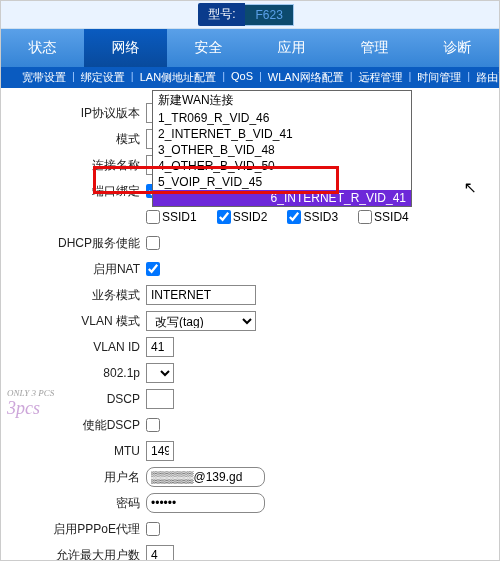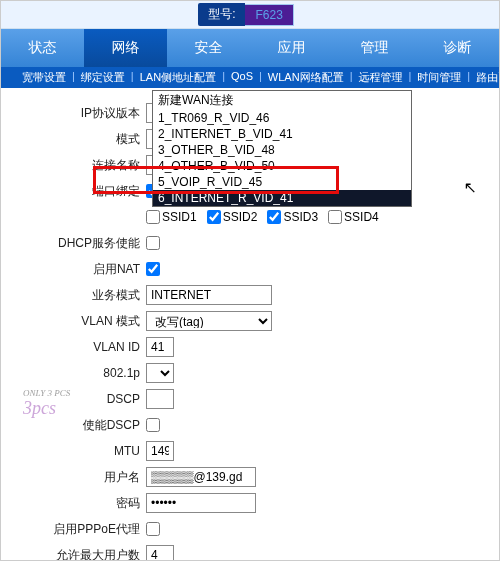--- a/index.html
+++ b/index.html
@@ -1,42 +1,42 @@
 <!DOCTYPE html>
 <html><head>
 <meta charset="utf-8">
 <style>
   * { box-sizing: border-box; margin: 0; padding: 0; }
   body { font-family: "Microsoft YaHei", Arial, sans-serif; font-size: 12px; background: #fff; width: 500px; height: 561px; border: 1px solid #ccc; overflow: hidden; position: relative; }
   .top-strip { background: #eaf3ff; height: 28px; display: flex; justify-content: center; align-items: center; padding-right: 8px; border-bottom: 1px solid #d0e0f0; }
   .model-label { background: #0a3b8c; color: #fff; padding: 3px 10px; font-size: 12px; border-radius: 2px 0 0 2px; }
-  .model-value { background: #4c1d95; color: #5aa0e8; padding: 3px 10px; border: 1px solid #a0c8f0; border-left: none; }
+  .model-value { background: #0c4a6e; color: #5aa0e8; padding: 3px 10px; border: 1px solid #a0c8f0; border-left: none; }
   .main-nav { display: flex; background: linear-gradient(#5aa0e8,#3584d6); }
   .main-nav div { flex: 1; text-align: center; color: #fff; padding: 10px 0; font-size: 14px; cursor: pointer; }
   .main-nav div.active { background: linear-gradient(#0a5bc0,#084a9c); }
   .sub-nav { background: #0a5bc0; color: #fff; display: flex; padding: 3px 18px; font-size: 11px; overflow: hidden; white-space: nowrap; }
   .sub-nav span { padding: 0 3px; cursor: pointer; }
   .sub-nav .sep { color: #9fc8ff; }
   .form-area { padding: 10px 8px 10px 0; position: relative; }
   .row { display: flex; align-items: center; margin: 4px 0; min-height: 22px; }
   .row label { width: 145px; text-align: right; padding-right: 6px; color: #222; }
-  .row .field { flex: 1; display: flex; align-items: center; flex-wrap: wrap; gap: 10px; }
+  .row .field { flex: 1; display: flex; align-items: center; flex-wrap: wrap; gap: 20px; }
   .cbwrap { display: inline-flex; align-items: center; gap: 2px; }
   input[type=text], input[type=password], select { border: 1px solid #888; padding: 2px 4px; font-size: 12px; background: #fff; height: 20px; }
   input[type=checkbox] { width: 14px; height: 14px; }
   .sel-wide { width: 240px; }
-  .sel-med { width: 126px; }
+  .sel-med { width: 110px; }
   .inp-sm { width: 28px; }
-  .inp-md { width: 110px; }
+  .inp-md { width: 119px; border-radius: 8px; }
   .dropdown-overlay { position: absolute; left: 151px; top: 2px; width: 260px; background: #fff; border: 1px solid #666; z-index: 50; font-size: 12px; }
   .dropdown-overlay div { padding: 1px 5px; cursor: pointer; }
-  .dropdown-overlay .hl { background: #0f172a; color: #fff; }
+  .dropdown-overlay .hl { background: #6d28d9; color: #fff; text-align: right; }
   .red-box { position: absolute; border: 3px solid #e40b0b; left: 92px; top: 78px; width: 246px; height: 28px; z-index: 60; pointer-events: none; }
   .cursor { position: absolute; right: 22px; top: 90px; z-index: 70; font-size: 16px; color: #000; pointer-events: none; }
-  .watermark { position: absolute; left: 22px; top: 300px; color: #c090d0; font-style: italic; font-family: cursive; font-size: 18px; opacity: .8; pointer-events: none; }
+  .watermark { position: absolute; left: 6px; top: 300px; color: #c090d0; font-style: italic; font-family: cursive; font-size: 18px; opacity: .8; pointer-events: none; }
   .watermark small { font-size: 9px; display: block; color: #888; }
 </style>
 </head>
 <body>
 
 <div class="top-strip">
   <span class="model-label">型号:</span>
   <span class="model-value">F623</span>
 </div>
 

